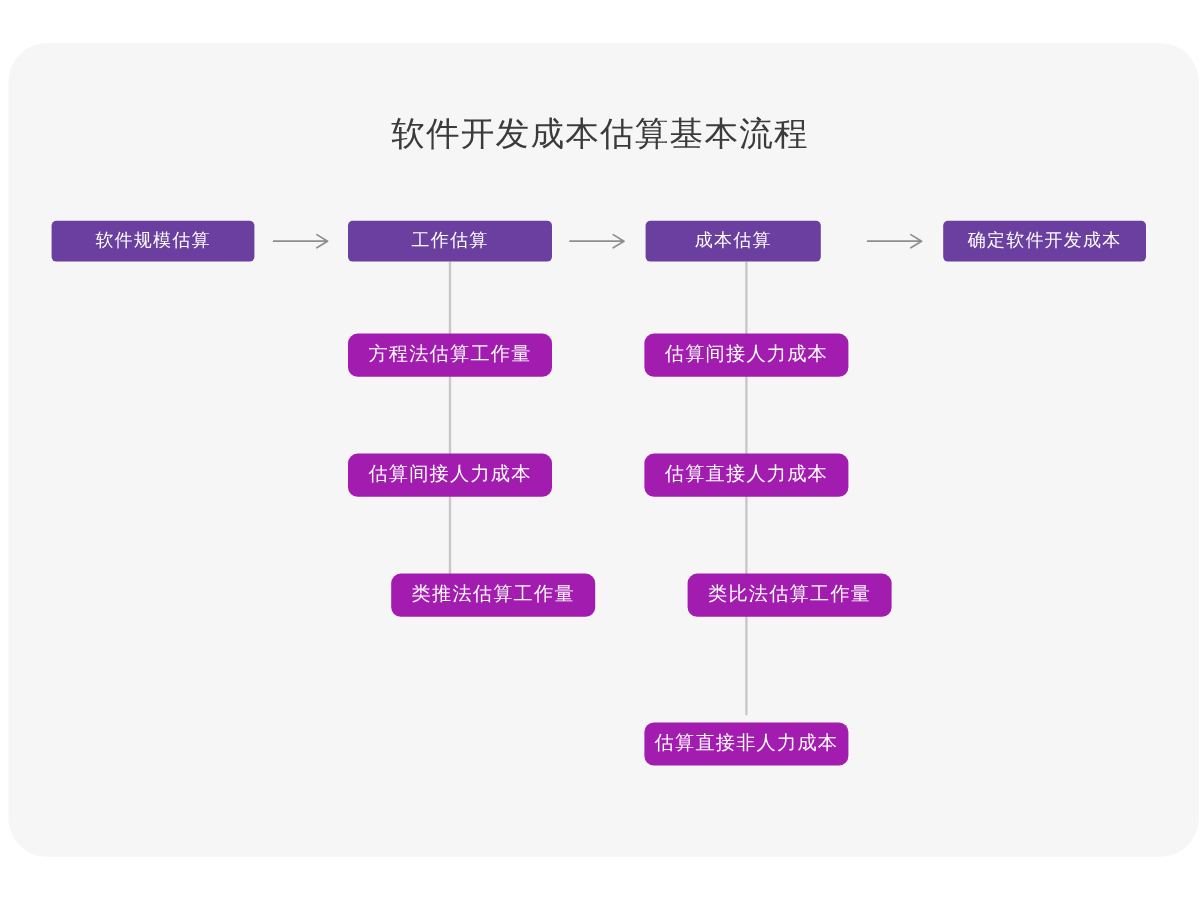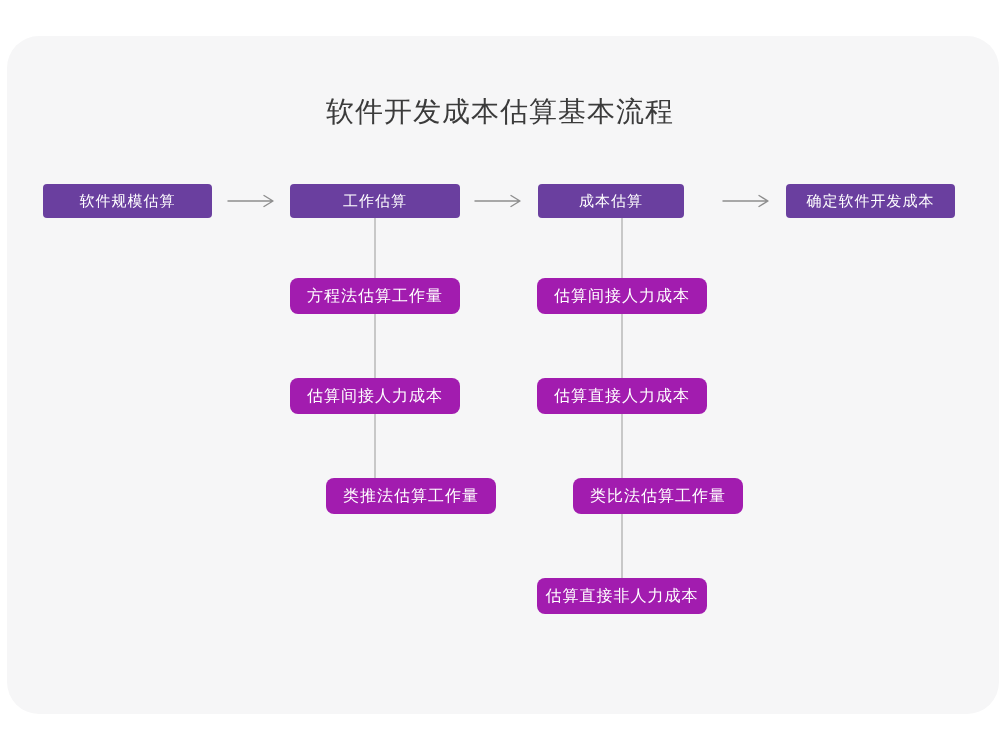--- a/index.html
+++ b/index.html
@@ -71,21 +71,21 @@
     line-height: 36px;
     text-align: center;
     z-index: 2;
     letter-spacing: 1px;
   }
   .col-work { left: 290px; width: 170px; }
   .col-cost { left: 537px; width: 170px; }
   .r1 { top: 278px; }
   .r2 { top: 378px; }
   .r3 { top: 478px; margin-left: 36px; }
-  .r4 { top: 578px; }
+  .r4 { top: 602px; }
 </style>
 </head>
 <body>
 
 <div class="card"></div>
 
 <div class="diagram-title">软件开发成本估算基本流程</div>
 
 <div class="connector conn-work"></div>
 <div class="connector conn-cost"></div>

